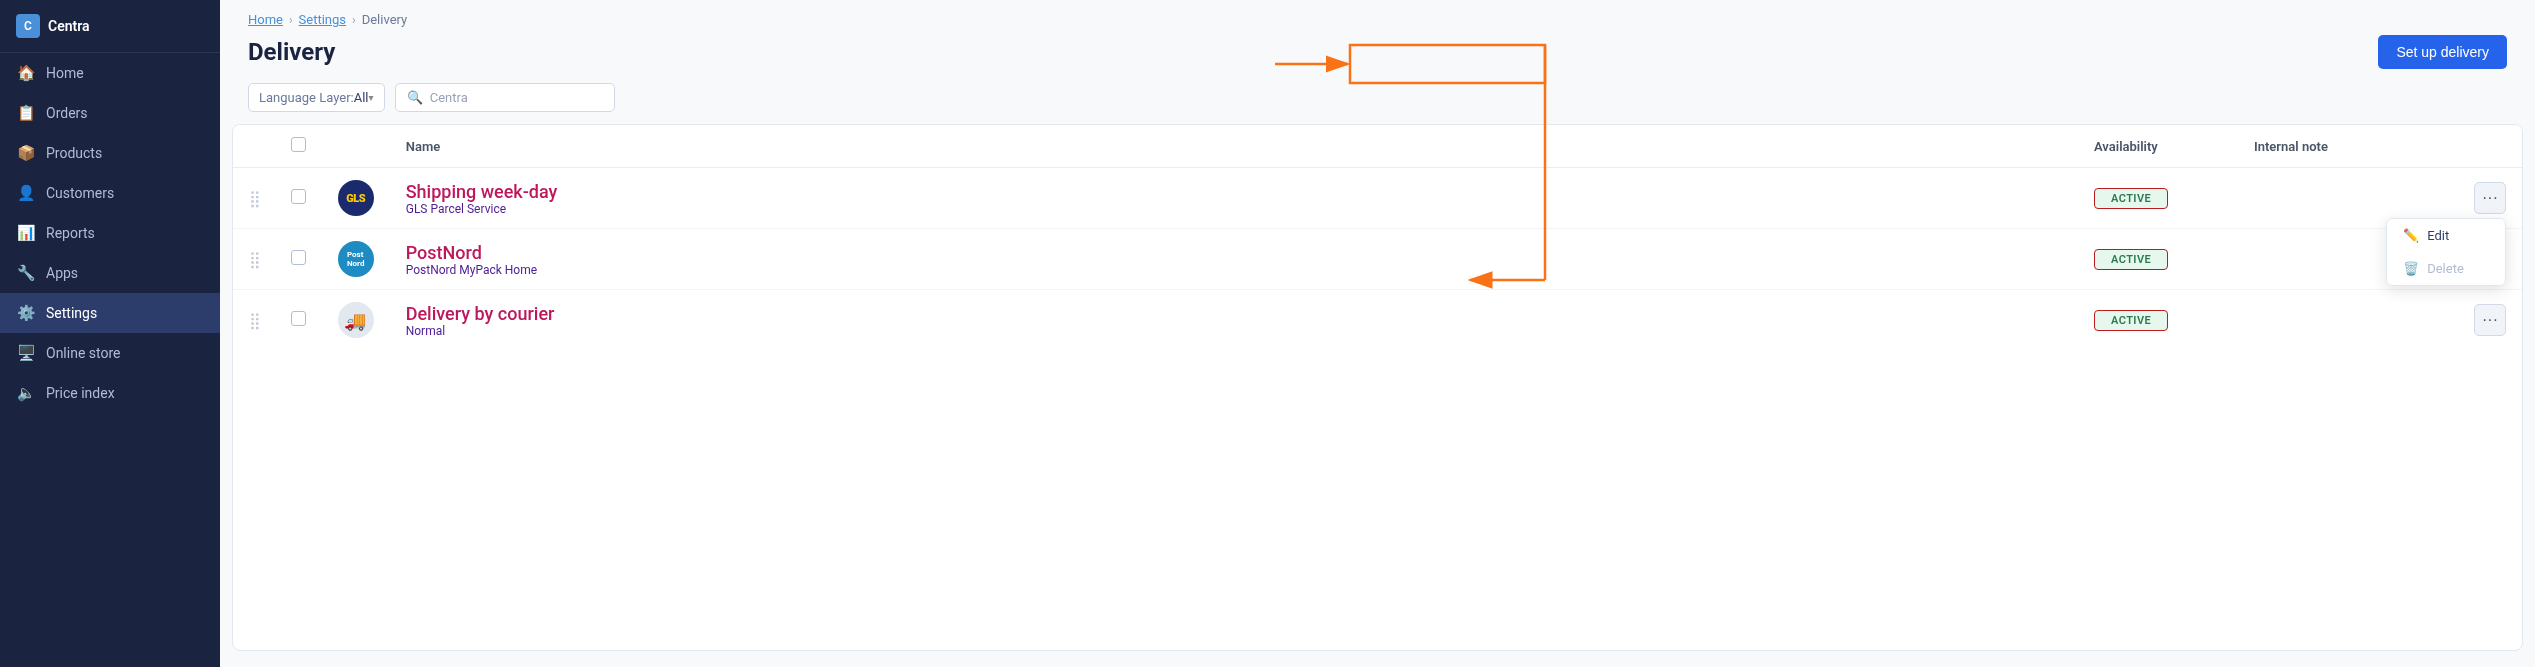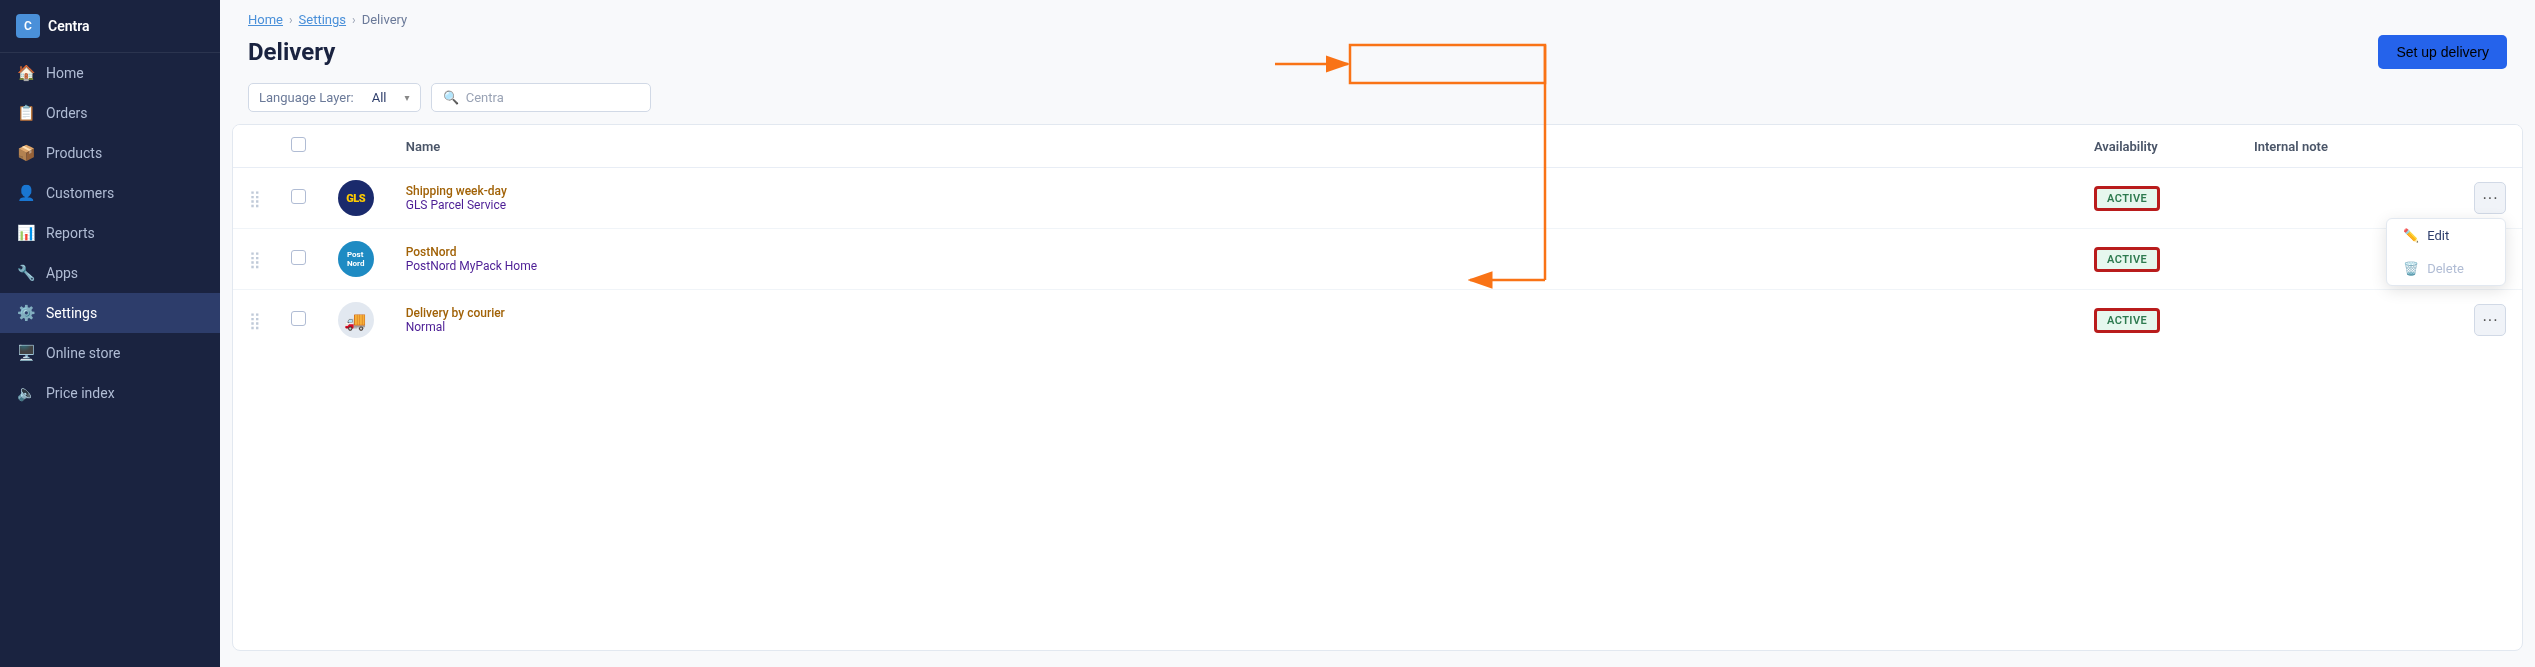--- a/index.html
+++ b/index.html
@@ -96,41 +96,41 @@
       align-items: center;
       justify-content: space-between;
     }
     .page-title {
       font-size: 24px;
       font-weight: 700;
       color: #1a2340;
     }
     .btn-setup-delivery {
       background: #2563eb;
-      color: #000000;
+      color: #ffffff;
       border: none;
       padding: 9px 18px;
       border-radius: 5px;
       font-size: 14px;
       font-weight: 500;
       cursor: pointer;
       white-space: nowrap;
     }
 
     
     .filter-bar {
       padding: 0 28px 12px 28px;
       display: flex;
       align-items: center;
       gap: 10px;
     }
     .language-filter {
       display: flex;
       align-items: center;
-      gap: 18px;
+      gap: 0;
       border: 1px solid #d1d9e6;
       background: #fff;
       padding: 6px 10px;
       border-radius: 5px;
       font-size: 13px;
       color: #2d3d6b;
       cursor: pointer;
     }
     .language-filter .label { color: #6b7a99; }
     .chevron-down { font-size: 10px; color: #888; }
@@ -205,41 +205,41 @@
       border-radius: 50%;
       display: flex; align-items: center; justify-content: center;
       font-size: 10px; font-weight: 700; color: #fff;
       overflow: hidden;
       flex-shrink: 0;
     }
     .logo-gls { background: #1a2a6c; }
     .logo-postnord { background: #1e8bc3; }
     .logo-courier { background: #e2e8f0; }
     .delivery-name {
-      font-size: 12px;
+      font-size: 18px;
       font-weight: 500;
-      color: #a16207;
+      color: #be185d;
       display: block;
       cursor: pointer;
     }
     .delivery-sub {
       font-size: 12px;
       color: #4c1d95;
       display: block;
     }
     .name-cell { display: flex; align-items: center; gap: 12px; }
     .badge-active {
       display: inline-block;
-      padding: 3px 10px;
+      padding: 3px 16px;
       border-radius: 4px;
       font-size: 11px;
       font-weight: 600;
       color: #2d7a4f;
       background: #e6f7ee;
-      border: 3px solid #b91c1c;
+      border: 1px solid #b91c1c;
       letter-spacing: 0.04em;
     }
     .action-btn {
       background: #f0f3f8;
       border: 1px solid #d1d9e6;
       border-radius: 5px;
       width: 32px; height: 32px;
       display: flex; align-items: center; justify-content: center;
       cursor: pointer;
       font-size: 16px;

